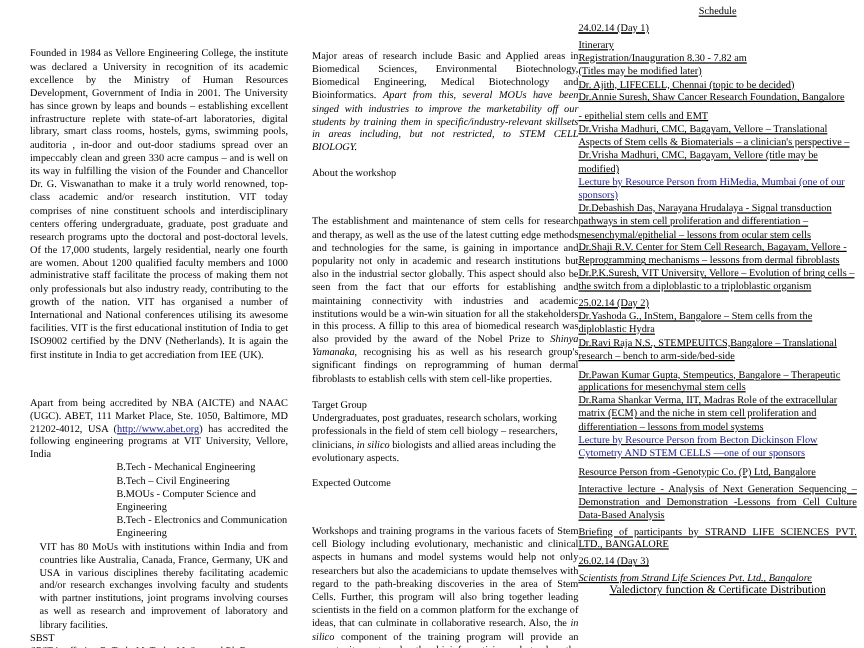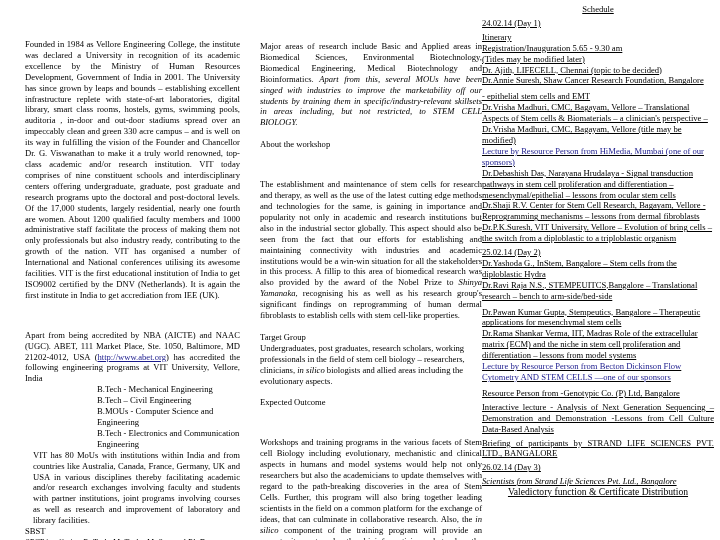--- a/index.html
+++ b/index.html
@@ -47,21 +47,21 @@
   <p class="heading">Target Group</p>
   <p><span>Undergraduates, post graduates, research scholars, working professionals in the field of  stem cell biology – researchers, clinicians, </span><span class="it">in silico</span><span> biologists and allied areas including the evolutionary aspects.</span></p>
   <p class="heading">Expected Outcome</p>
   <p class="just"><span>Workshops and training programs in the various facets of Stem cell Biology including evolutionary, mechanistic and clinical aspects in humans and model systems would help not only researchers but also the academicians to update themselves with regard to the path-breaking discoveries in the area of Stem Cells. Further, this program will also bring together leading scientists in the field on a common platform for the exchange of ideas, that can culminate in collaborative research. Also, the </span><span class="it">in silico</span><span> component of the training program will provide an opportunity not only the bioinformaticians, but also the experimental biologist/biotechnologists an improved understanding of the rationale and need for academic and research activities in this direction as well. This would help them in better analysing and mining stem cell-related data to complement their ongoing experiment-based research activities. Last, but not least, this efforts of ours will certainly enhance the quality of the teaching-learning process with positive spin-offs in terms of productivity in the academic and industrial fronts including student-driven internships.</span></p>
 </div>
 
 <div class="col col-right">
   <p class="center">Schedule</p>
   <p class="u gap-s">24.02.14 (Day 1)</p>
   <p class="gap-s">Itinerary</p>
-  <p>Registration/Inauguration   5.65 - 9.30 am</p>
+  <p>Registration/Inauguration   8.30 - 7.82 am</p>
   <p>(Titles may be modified later)</p>
   <p>Dr. Ajith, LIFECELL, Chennai (topic to be decided)</p>
   <p>Dr.Annie Suresh, Shaw Cancer Research Foundation,  Bangalore</p>
   <p class="gap">- epithelial stem cells and EMT</p>
   <p>Dr.Vrisha Madhuri, CMC, Bagayam, Vellore – Translational Aspects of Stem cells &amp; Biomaterials – a clinician's perspective –Dr.Vrisha Madhuri, CMC, Bagayam, Vellore (title may be modified)</p>
   <p class="blue">Lecture by Resource Person from HiMedia, Mumbai (one of our sponsors)</p>
   <p>Dr.Debashish Das, Narayana Hrudalaya - Signal transduction pathways in stem cell proliferation and differentiation – mesenchymal/epithelial – lessons from ocular stem cells</p>
   <p>Dr.Shaji R.V. Center for Stem Cell Research, Bagayam, Vellore - Reprogramming mechanisms – lessons from dermal fibroblasts</p>
   <p>Dr.P.K.Suresh, VIT University, Vellore – Evolution of bring cells – the switch from a diploblastic to a triploblastic organism</p>
 

